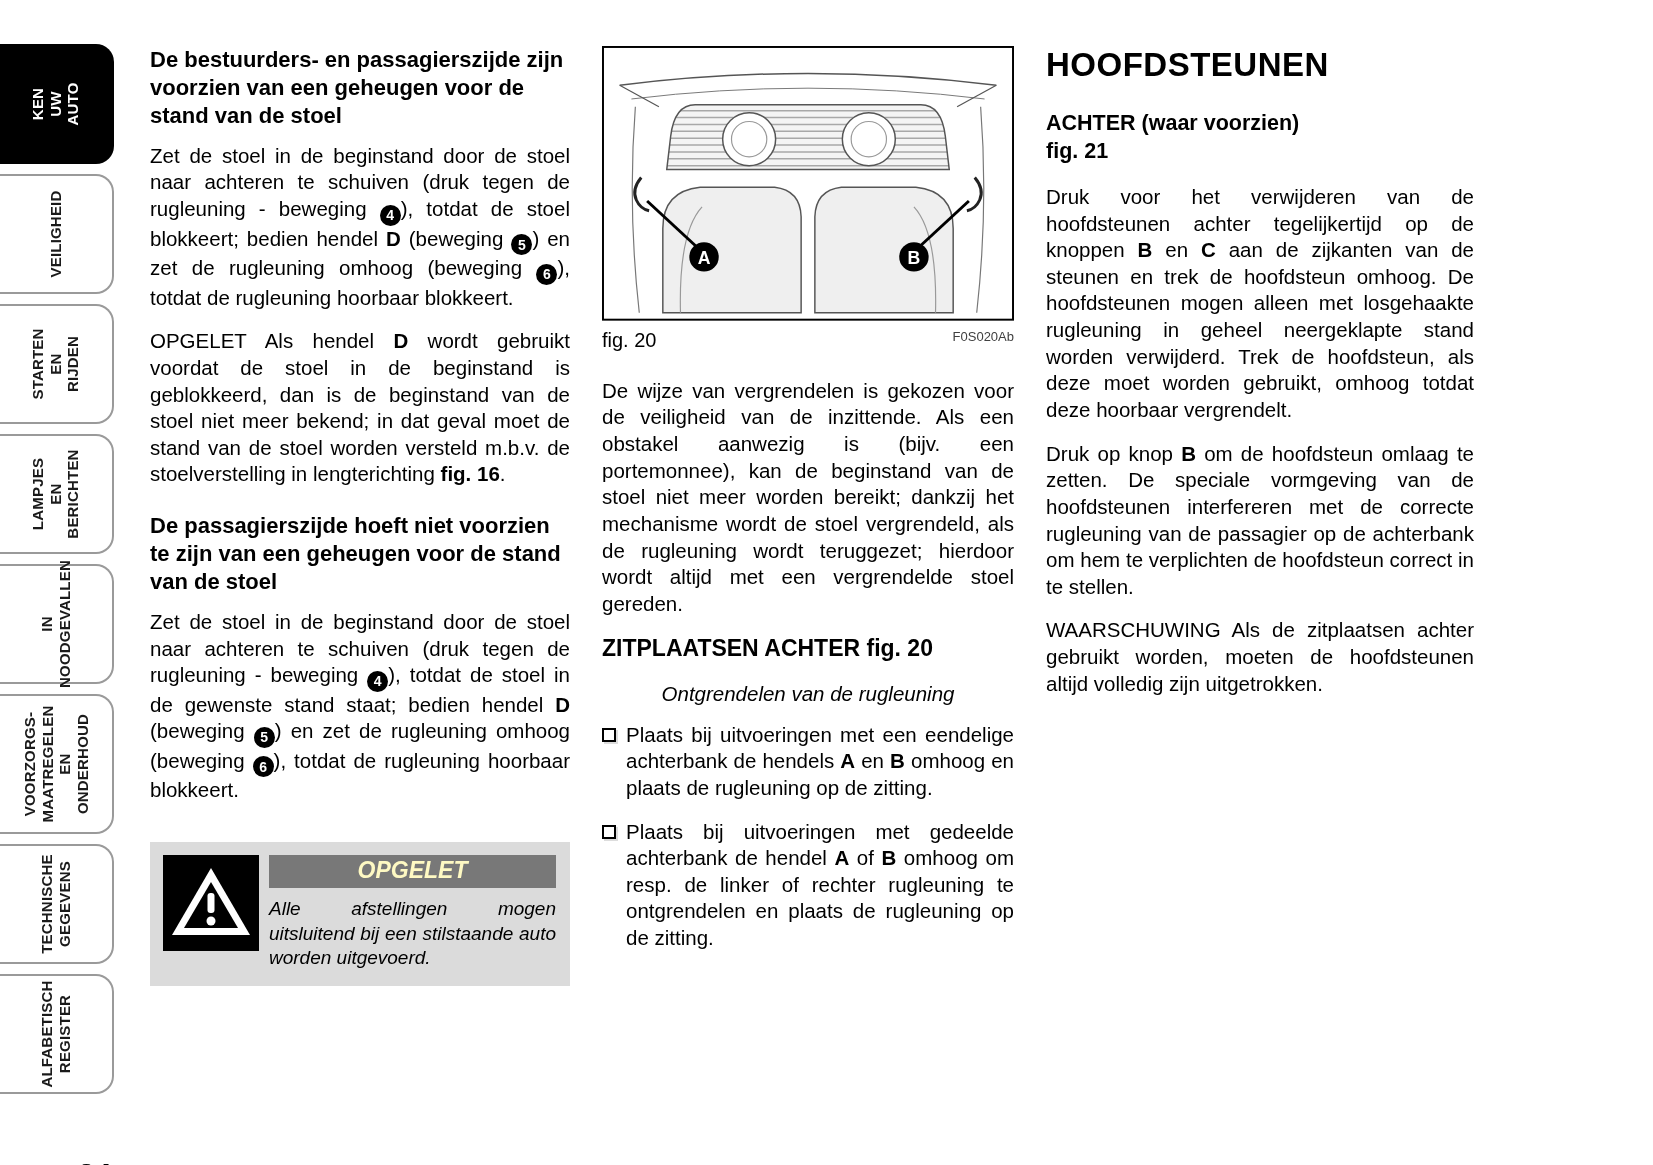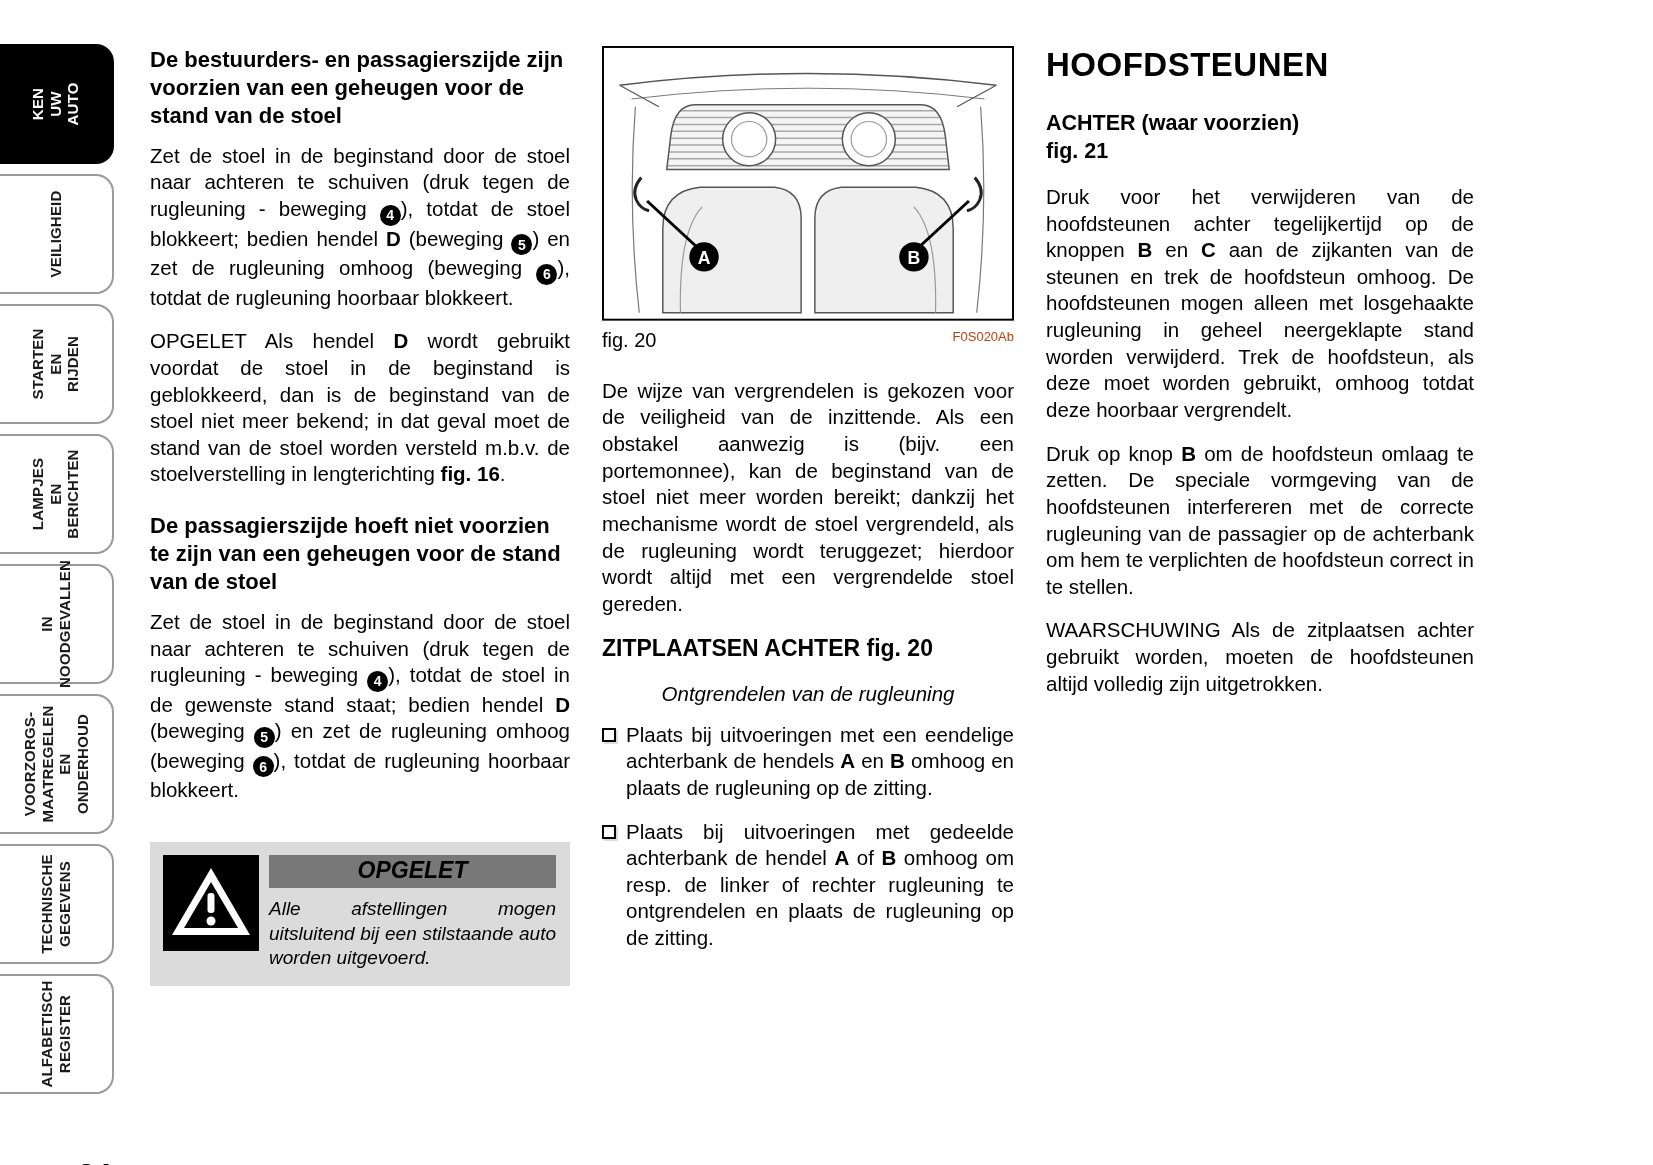--- a/index.html
+++ b/index.html
@@ -52,31 +52,31 @@
     width:21px; height:21px; border-radius:50%;
     background:#000; color:#fff;
     font-size:14px; font-weight:bold;
     vertical-align:-4px; line-height:1;
   }
 
   
   .warning-box { margin-top:38px; background:#dbdbdb; padding:13px 14px 15px 13px; width:420px; }
   .warn-icon { float:left; width:96px; height:96px; margin-right:10px; }
   .warn-title {
-    overflow:hidden; background:#787878; color:#000000;
+    overflow:hidden; background:#787878; color:#fef9c3;
     font-weight:bold; font-style:italic; font-size:23px;
     text-align:center; padding:2px 0 4px 0; margin-bottom:9px;
   }
   .warn-text { font-weight:normal; font-style:italic; font-size:19px; line-height:1.3; text-align:justify; }
 
   
   .fig-frame { width:412px; }
   .fig-caption-row { display:flex; justify-content:space-between; align-items:flex-start; margin-top:4px; margin-bottom:26px; }
   .fig-caption { font-size:20px; }
-  .fig-code { font-size:13px; color:#c2410c; }
+  .fig-code { font-size:13px; color:#404040; }
 
   
   .bullet-item { display:flex; gap:10px; margin-bottom:17px; }
   .bullet-square {
     flex:none; width:14px; height:14px; margin-top:6px;
     border:2px solid #000; background:#fff;
     box-shadow:2px 2px 0 #00000022;
   }
   .bullet-text { flex:1; font-size:20.5px; line-height:1.3; text-align:justify; }
 

